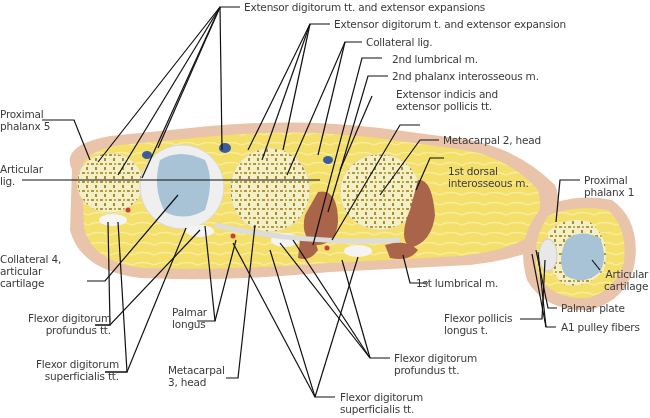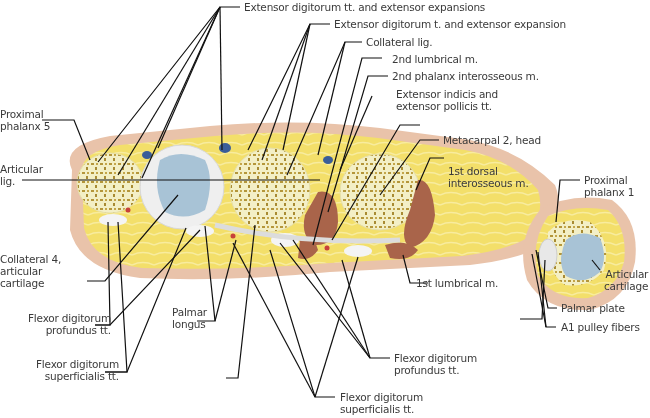--- a/index.html
+++ b/index.html
@@ -123,21 +123,25 @@
 lig.</div>
 <div class="lbl" style="left:0px;top:253px">Collateral 4,
 articular
 cartilage</div>
 <div class="lbl r" style="left:28px;top:312px">Flexor digitorum
 profundus tt.</div>
 <div class="lbl r" style="left:36px;top:358px">Flexor digitorum
 superficialis tt.</div>
 <div class="lbl" style="left:172px;top:306px">Palmar
 longus</div>
+<div class="lbl" style="left:168px;top:364px">Metacarpal
+3, head</div>
 <div class="lbl" style="left:416px;top:277px">1st lumbrical m.</div>
+<div class="lbl" style="left:444px;top:312px">Flexor pollicis
+longus t.</div>
 <div class="lbl" style="left:394px;top:352px">Flexor digitorum
 profundus tt.</div>
 <div class="lbl" style="left:340px;top:391px">Flexor digitorum
 superficialis tt.</div>
 <div class="lbl" style="left:584px;top:174px">Proximal
 phalanx 1</div>
 <div class="lbl r" style="left:604px;top:268px">Articular
 cartilage</div>
 <div class="lbl" style="left:561px;top:302px">Palmar plate</div>
 <div class="lbl" style="left:561px;top:321px">A1 pulley fibers</div>

